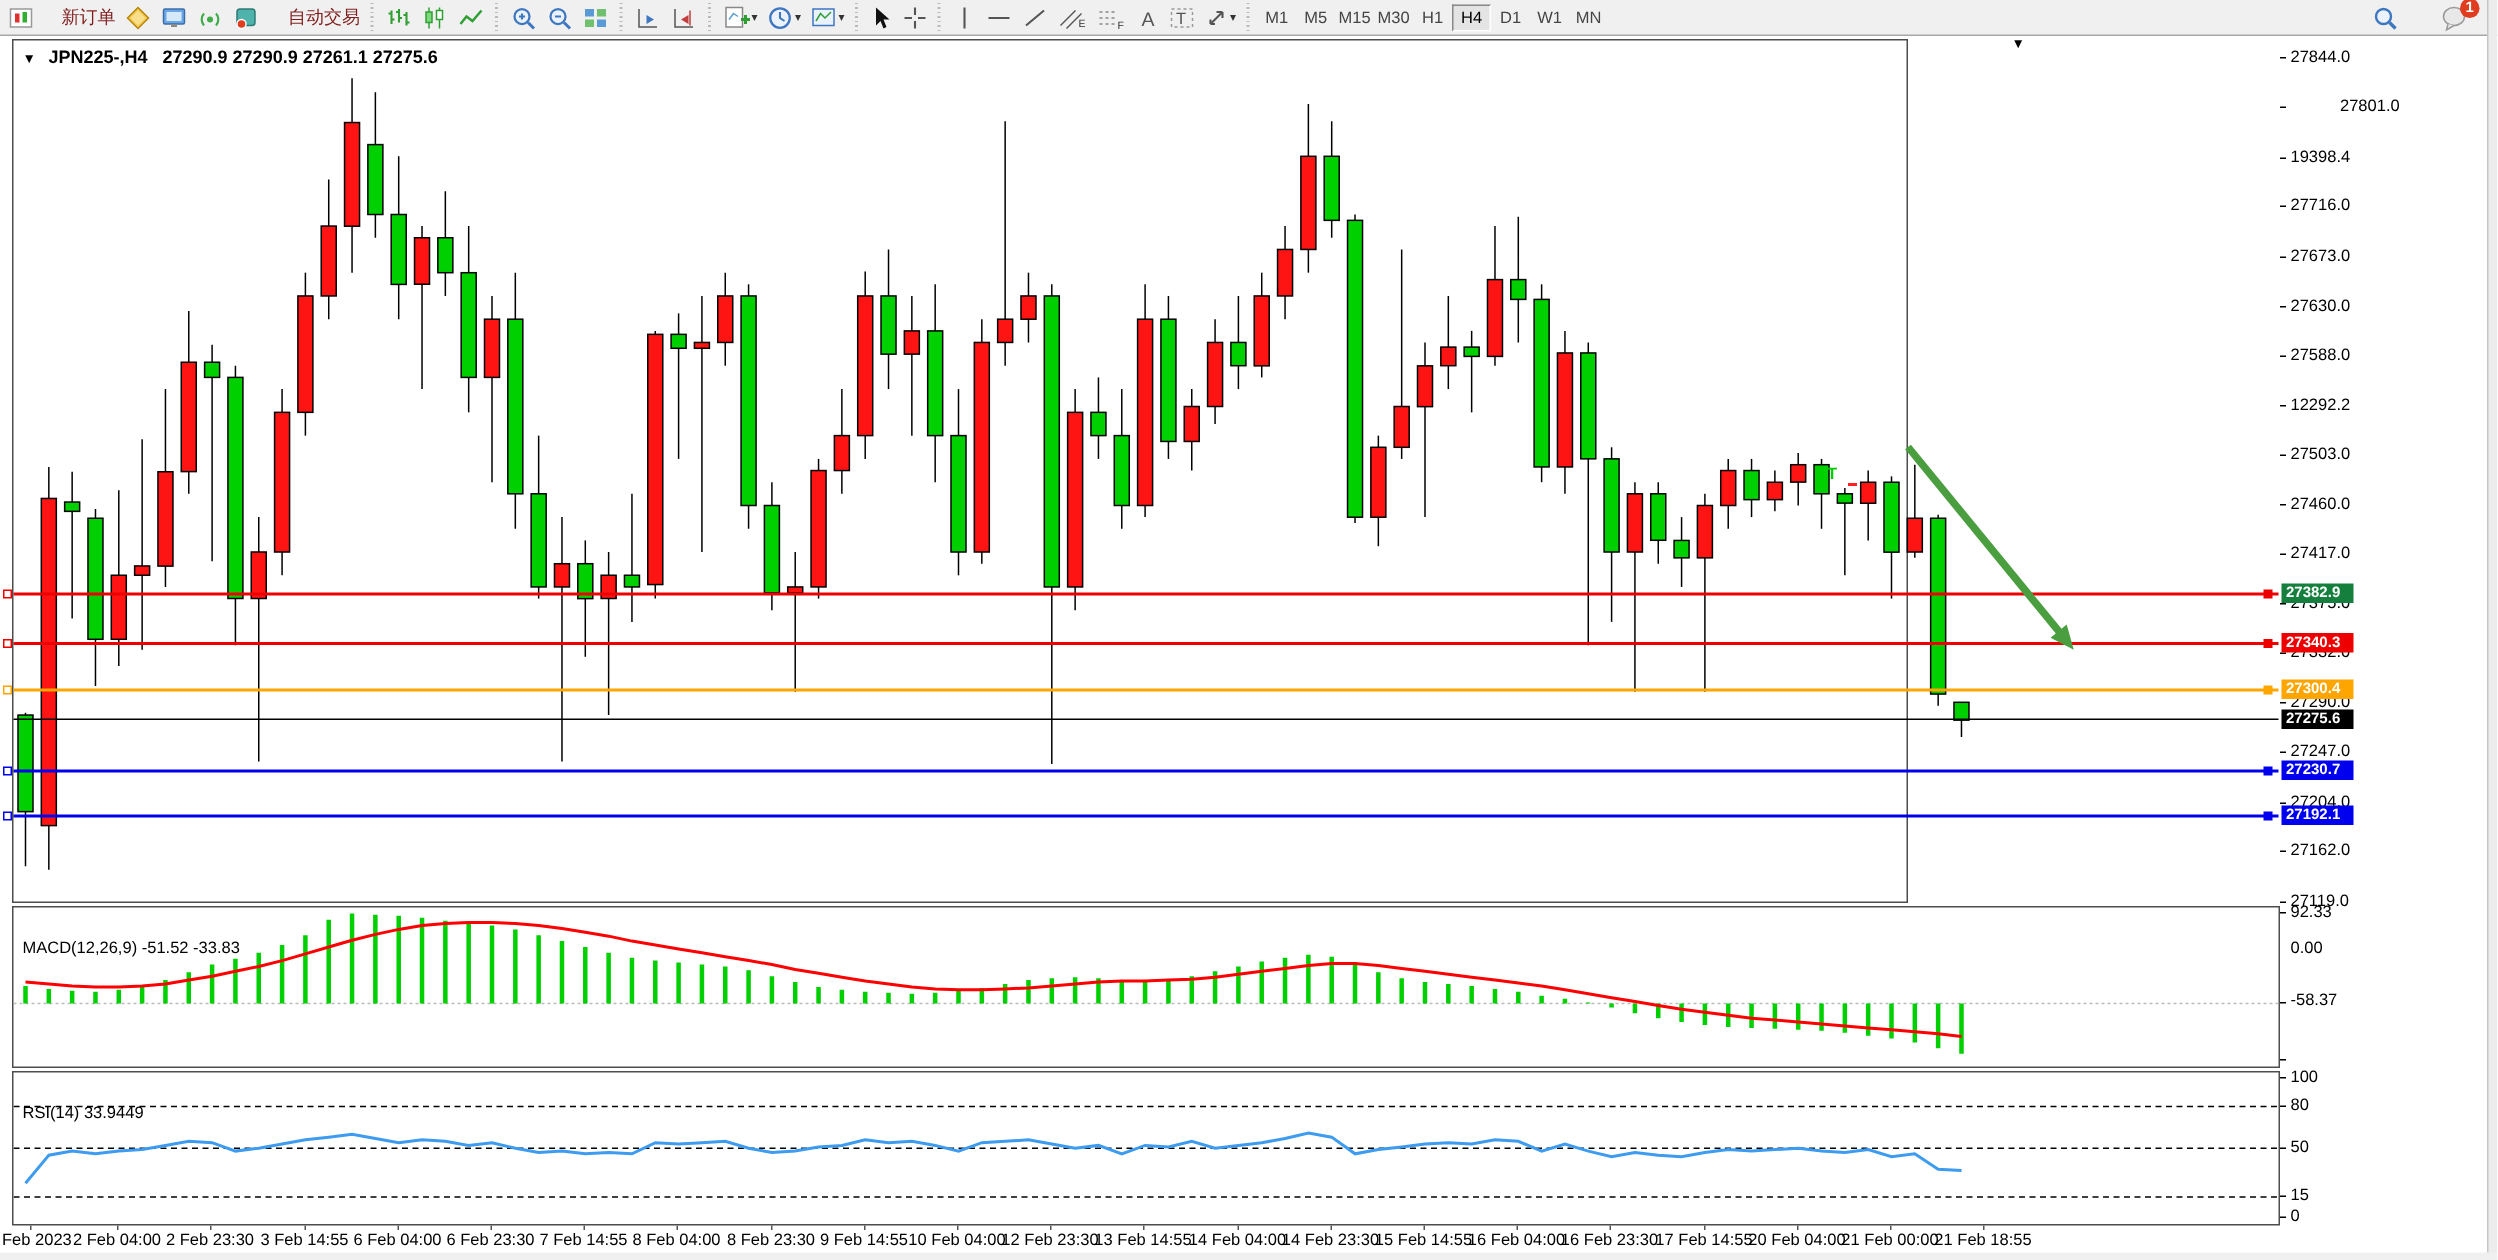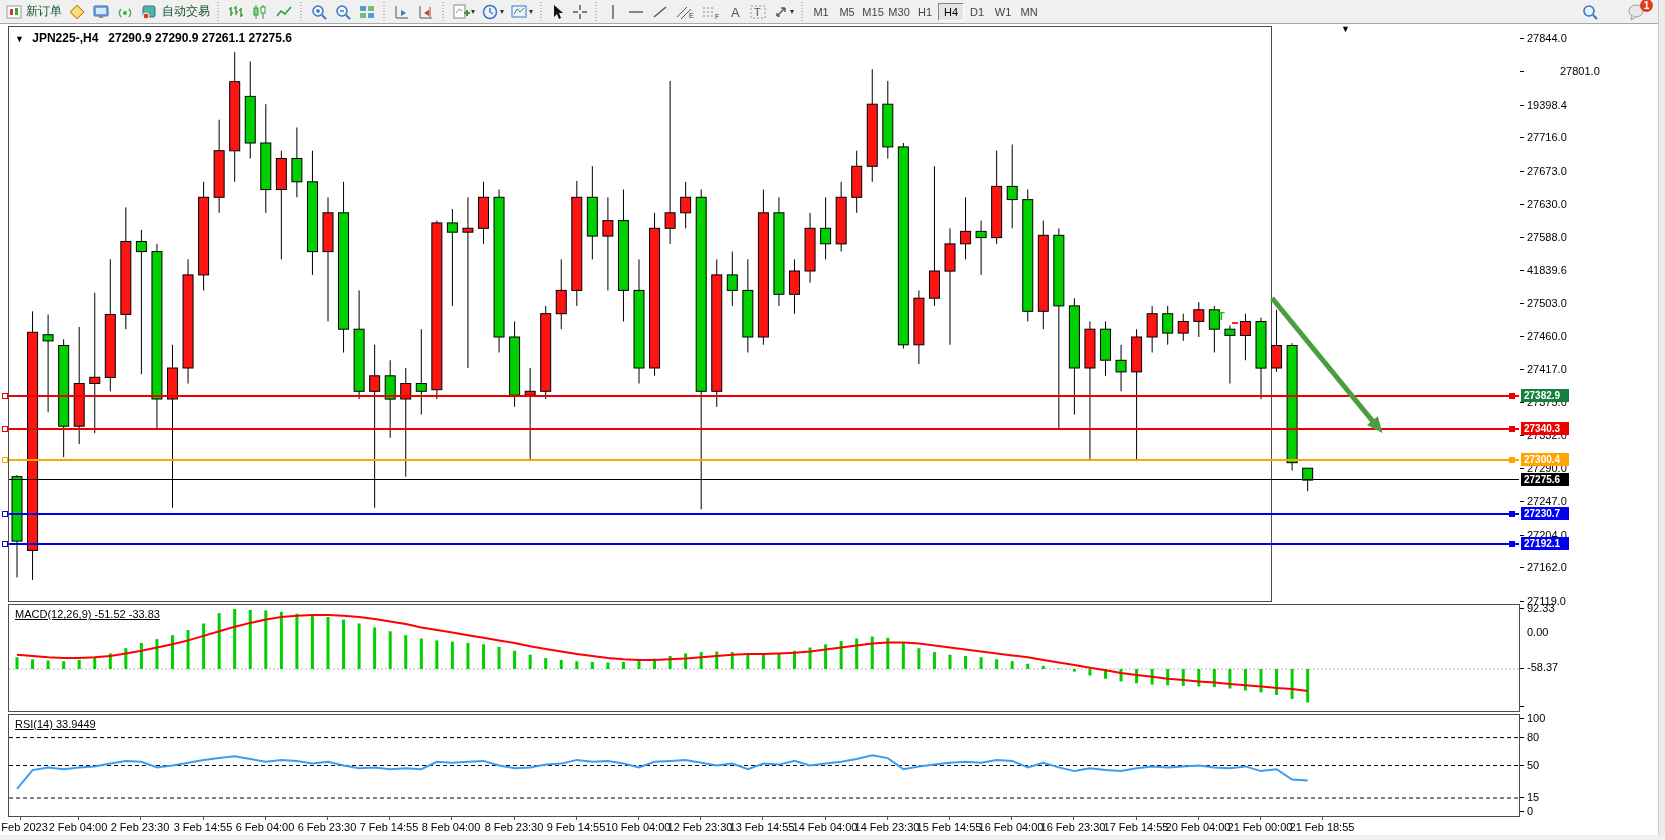--- a/index.html
+++ b/index.html
@@ -6,41 +6,41 @@
   html,body { background:#fff; }
   body { font-family:"Liberation Sans", sans-serif; }
   .screen { position:relative; width:1665px; height:840px; background:#fff; overflow:hidden; }
 
   
   .toolbar { position:absolute; left:0; top:0; width:1665px; height:24px;
     background:#f0f0f0; border-bottom:1px solid #a8a8a8; display:flex; align-items:center; padding-left:3px; }
   .tbtn { height:20px; min-width:22px; display:flex; align-items:center; justify-content:center;
     padding:0 2px; border:1px solid transparent; cursor:default; }
   .tbtn svg { display:block; }
-  .tlabel { font-size:12px; color:#14532d; margin:0 3px 0 1px; white-space:nowrap; }
+  .tlabel { font-size:12px; color:#7f1d1d; margin:0 3px 0 16px; white-space:nowrap; }
   .sep { width:7px; height:20px; margin:0 2px;
     background:repeating-linear-gradient(to bottom,#bbb 0 1px,transparent 1px 3px);
     background-size:2px 100%; background-position:2px 0; background-repeat:no-repeat; }
   .caret { font-size:8px; color:#333; margin-left:1px; }
   .tf { font-size:11px; color:#444; width:26px; height:18px; display:flex; align-items:center;
     justify-content:center; border:1px solid transparent;text-align:right; }
   .tf.active { background:#e4e4e4; border:1px solid #888; border-right-color:#fff; border-bottom-color:#fff; color:#000; }
   .badge { position:absolute; top:-4px; right:-6px; background:#e03c1f; color:#fff; font-size:10px;
     font-weight:bold; border-radius:8px; min-width:13px; height:13px; display:flex; align-items:center;
     justify-content:center; padding:0 2px; }
 
   
   .panel { position:absolute; background:#fff; border:1px solid #4d4d4d; }
   #panel-main { left:8px; top:26px; width:1264px; height:576px; }
   #panel-macd { left:8px; top:604px; width:1512px; height:108px; }
   #panel-rsi  { left:8px; top:714px; width:1512px; height:103px; }
   .panel svg { position:absolute; left:0; top:0; }
   .chart-title { position:absolute; left:6px; top:4px; font-size:12px; font-weight:bold; color:#000; white-space:nowrap; }
   .chart-title .tri { font-size:9px; margin-right:5px; }
-  .ind-label { position:absolute; left:6px; top:3px; font-size:11px; color:#000; white-space:nowrap;text-decoration:underline; }
+  .ind-label { position:absolute; left:6px; top:21px; font-size:11px; color:#000; white-space:nowrap; }
 
   
   .axis-tick { position:absolute; font-size:11px; color:#000; white-space:nowrap; }
   .tickmark { position:absolute; width:4px; height:1px; background:#000; }
   .price-tag { position:absolute; left:1521px; width:48px; height:13px; color:#fff; font-size:10px;
     font-weight:bold; display:flex; align-items:center; padding-left:3px; }
 
   
   .hline { position:absolute; left:9px; width:1510px; }
   .handle-l { position:absolute; left:2px; width:6px; height:6px; background:#fff; }
@@ -642,21 +642,21 @@
       <div class="axis-tick" style="left:1527px;top:99px">19398.4</div>
       <div class="tickmark" style="left:1520px;top:137px"></div>
       <div class="axis-tick" style="left:1527px;top:131px">27716.0</div>
       <div class="tickmark" style="left:1520px;top:171px"></div>
       <div class="axis-tick" style="left:1527px;top:165px">27673.0</div>
       <div class="tickmark" style="left:1520px;top:204px"></div>
       <div class="axis-tick" style="left:1527px;top:198px">27630.0</div>
       <div class="tickmark" style="left:1520px;top:237px"></div>
       <div class="axis-tick" style="left:1527px;top:231px">27588.0</div>
       <div class="tickmark" style="left:1520px;top:270px"></div>
-      <div class="axis-tick" style="left:1527px;top:264px">41839.6</div>
+      <div class="axis-tick" style="left:1527px;top:264px">12292.2</div>
       <div class="tickmark" style="left:1520px;top:303px"></div>
       <div class="axis-tick" style="left:1527px;top:297px">27503.0</div>
       <div class="tickmark" style="left:1520px;top:336px"></div>
       <div class="axis-tick" style="left:1527px;top:330px">27460.0</div>
       <div class="tickmark" style="left:1520px;top:369px"></div>
       <div class="axis-tick" style="left:1527px;top:363px">27417.0</div>
       <div class="tickmark" style="left:1520px;top:402px"></div>
       <div class="axis-tick" style="left:1527px;top:396px">27375.0</div>
       <div class="tickmark" style="left:1520px;top:435px"></div>
       <div class="axis-tick" style="left:1527px;top:429px">27332.0</div>

